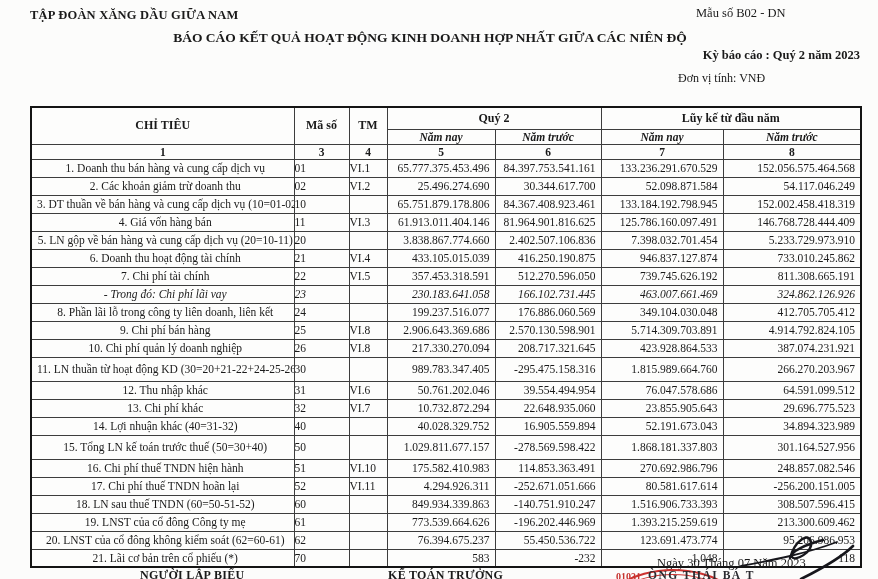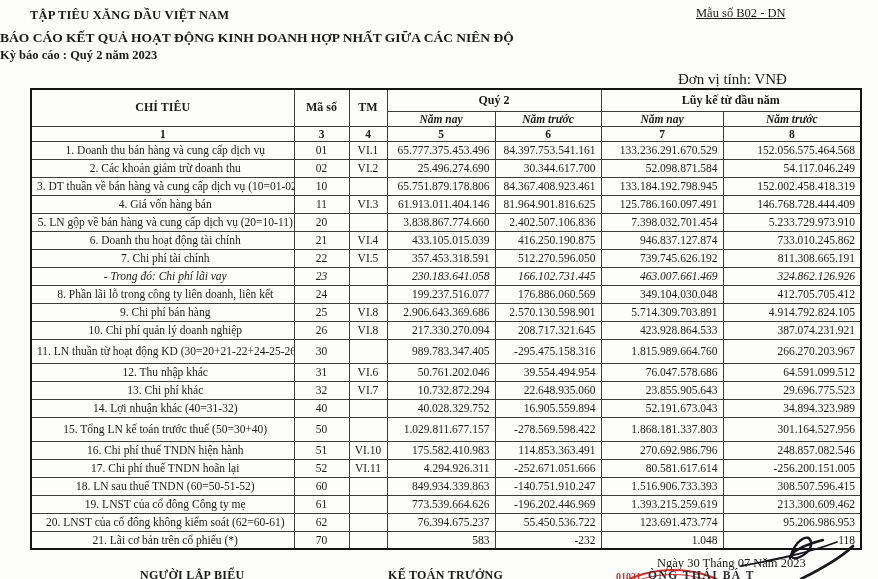--- a/index.html
+++ b/index.html
@@ -8,47 +8,47 @@
     position: relative;
     overflow: hidden;
     background: #fcfcfb;
     color: #1a1a1a;
     font-family: "Liberation Serif", "DejaVu Serif", serif;
   }
   .abs { position: absolute; }
 
   
   .company { left: 30px; top: 8px; font-weight: bold; font-size: 12.5px; letter-spacing: .2px; }
-  .form-no { left: 696px; top: 6px; font-size: 12.5px; text-decoration: underline; }
-  .title   { left: 0; top: 30px; width: 860px; text-align: left; font-weight: bold; font-size: 13.5px; }
-  .period  { left: 0; top: 48px; width: 860px; text-align: left; font-weight: bold; font-size: 12.5px; }
-  .unit    { left: 678px; top: 71px; font-size: 15px; }
+  .form-no { left: 696px; top: 6px; font-size: 12.5px; }
+  .title   { left: 0; top: 30px; width: 860px; text-align: center; font-weight: bold; font-size: 13.5px; }
+  .period  { left: 0; top: 48px; width: 860px; text-align: right; font-weight: bold; font-size: 12.5px; }
+  .unit    { left: 678px; top: 71px; font-size: 12px; }
 
   
   table.report {
-    position: absolute; left: 30px; top: 88px; width: 830px;
+    position: absolute; left: 30px; top: 106px; width: 830px;
     border-collapse: collapse; table-layout: fixed;
     font-size: 11.5px;
     background: #fdfdfc;
     padding-left: 31px;
   }
   table.report { border: 2px solid #141414; }
   table.report th, table.report td {
     border: 1px solid #3d3d3d;
     overflow: hidden; white-space: nowrap;
   }
   table.report th { font-weight: bold; text-align: center; font-size: 12px; }
   tr.h1 th { height: 22px; }
   tr.h2 th { height: 15px; font-size: 11.5px; font-style: italic; }
   tr.colnums td { height: 15px; text-align: center; font-weight: bold; }
   tbody tr { height: 18px; }
   tbody tr.tall { height: 24px; }
   tbody tr.italic td { font-style: italic; }
   td.lbl { text-align: center; padding-left: 5px; }
-  td.ctr { text-align: center; }
+  td.ctr { text-align: left; }
   td.num { text-align: right; padding-right: 5px; }
 
   
   .date-line { left: 657px; top: 556px; font-size: 12.5px; }
   .sign-label { top: 568px; font-weight: bold; font-size: 12px; letter-spacing: .3px; }
   .preparer { left: 140px; }
   .chief-accountant { left: 388px; }
 
   
   .stamp-outer {
@@ -60,21 +60,21 @@
     border: 1.2px solid #cc3330; border-radius: 50%;
   }
   .stamp-num { left: 616px; top: 571px; font-size: 10px; color: #c6332f; font-weight: bold; }
   .stamp-text { left: 648px; top: 569px; font-size: 11.5px; font-weight: bold; color: #2b2b30; letter-spacing: 1.5px; }
 
   .signature-svg { left: 735px; top: 518px; }
 </style>
 </head>
 <body>
 
-<div class="abs company">TẬP TIÊU XĂNG DẦU VIỆT NAM</div>
+<div class="abs company">TẬP ĐOÀN XĂNG DẦU GIỮA NAM</div>
 <div class="abs form-no">Mẫu số B02 - DN</div>
 <div class="abs title">BÁO CÁO KẾT QUẢ HOẠT ĐỘNG KINH DOANH HỢP NHẤT GIỮA CÁC NIÊN ĐỘ</div>
 <div class="abs period">Kỳ báo cáo : Quý 2 năm 2023</div>
 <div class="abs unit">Đơn vị tính: VNĐ</div>
 
 <table class="report">
   <colgroup>
     <col style="width:263px">
       <col style="width:55px">
       <col style="width:38px">

